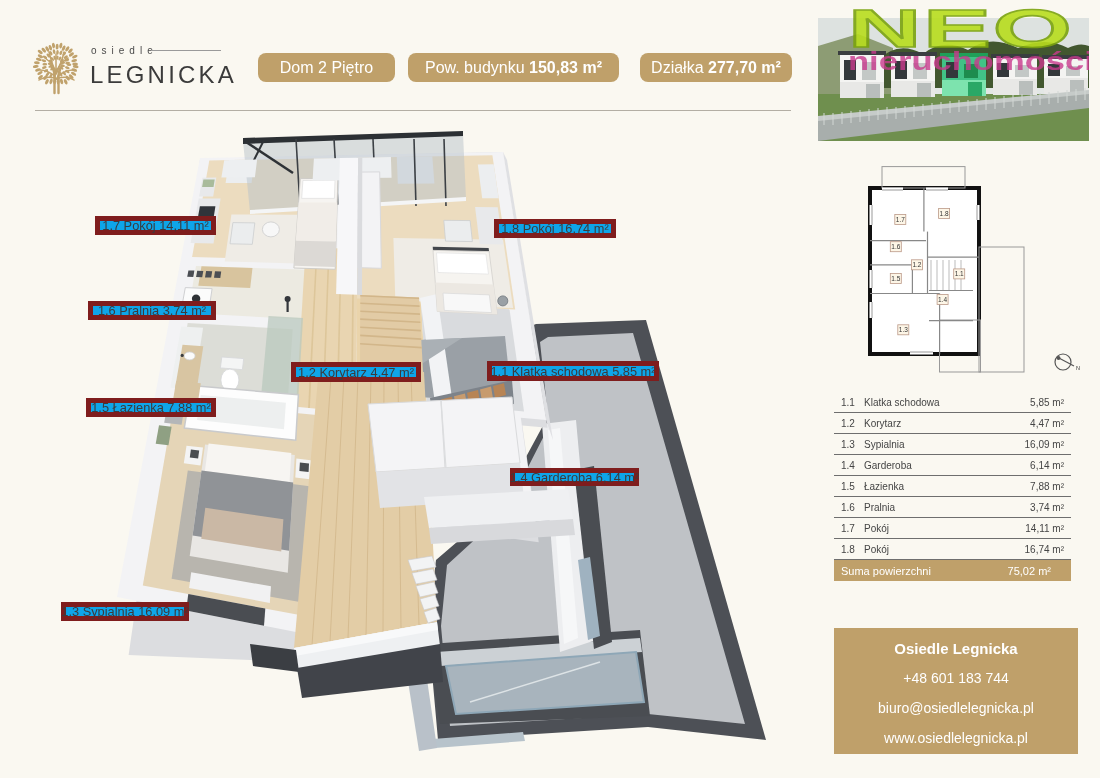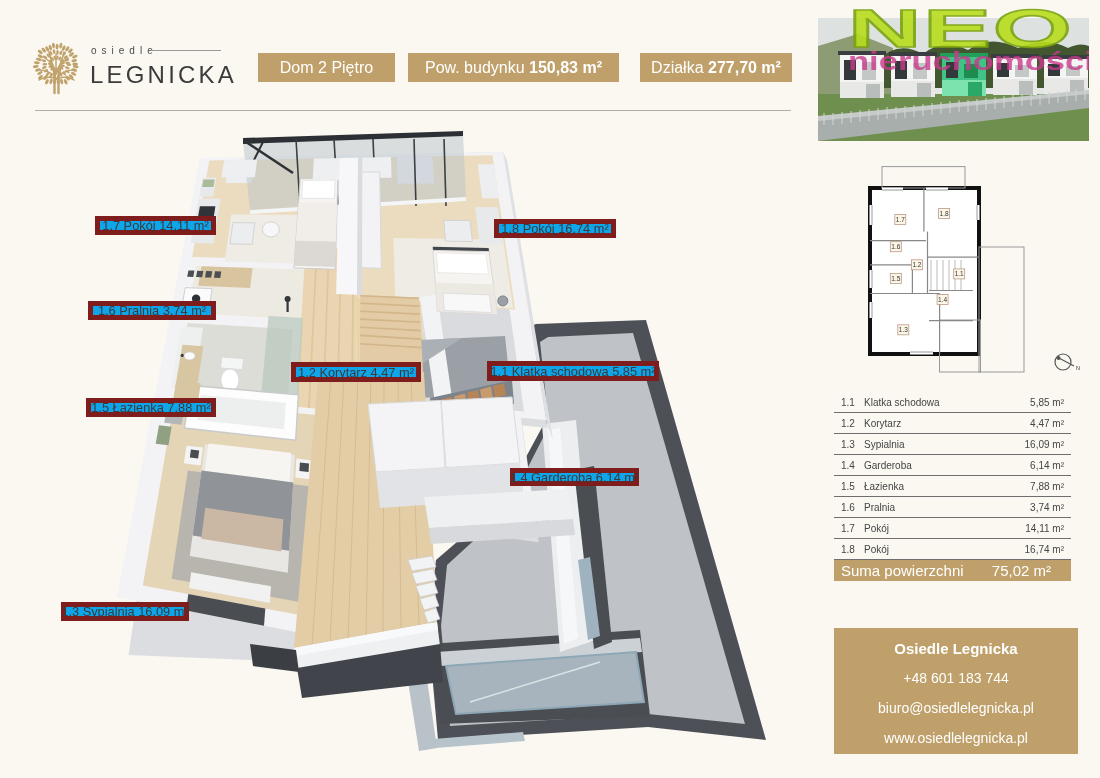--- a/index.html
+++ b/index.html
@@ -1,18 +1,18 @@
 <!DOCTYPE html>
 <html><head><meta charset="utf-8">
 <style>
   * { margin:0; padding:0; box-sizing:border-box; }
   html,body { width:1100px; height:778px; overflow:hidden; }
   body { background:#faf8f1; font-family:"Liberation Sans", sans-serif; position:relative; }
   .btn { position:absolute; background:#bfa06a; color:#fff; font-size:16px;
-         display:flex; align-items:center; justify-content:center; height:29px; top:53px; }
+         display:flex; align-items:center; justify-content:center; height:29px; top:53px;border-radius:8px; }
   .lbl { position:absolute; background:#0ea5e9; border:5px solid #7f1d1d; color:#3a3b3e;
          font-size:12.8px; display:flex; align-items:center; justify-content:center; white-space:nowrap; }
 </style></head>
 <body>
 
 <svg style="position:absolute;left:33px;top:40px" width="260" height="55" viewBox="0 0 260 55">
   <g stroke="#c0a26c" fill="none" stroke-linecap="round">
 <path d="M21.5,53 L21.5,36 Q21.5,30 18,26 M25.5,53 L25.5,36 Q25.5,30 29,26 M21.5,40 Q23.5,37 25.5,40" stroke-width="2.4"></path>
 <path d="M23,34 Q21,24 12,18" stroke-width="1.5"></path>
 <path d="M23,34 Q25,24 35,18" stroke-width="1.5"></path>
@@ -440,21 +440,21 @@
 <div style="height:21px;border-bottom:1px solid #6e6e6e;display:flex;align-items:center;font-size:10px;color:#454545;">
       <span style="width:30px;padding-left:7px;">1.7</span>
       <span>Pokój</span>
       <span style="margin-left:auto;padding-right:7px;">14,11 m²</span>
     </div>
 <div style="height:21px;border-bottom:1px solid #6e6e6e;display:flex;align-items:center;font-size:10px;color:#454545;">
       <span style="width:30px;padding-left:7px;">1.8</span>
       <span>Pokój</span>
       <span style="margin-left:auto;padding-right:7px;">16,74 m²</span>
     </div>
-  <div style="background:#bfa06a;color:#fff;height:21px;font-size:15px;display:flex;align-items:center;">
+  <div style="background:#bfa06a;color:#fff;height:21px;font-size:11px;display:flex;align-items:center;">
     <span style="padding-left:7px;">Suma powierzchni</span>
     <span style="margin-left:auto;padding-right:20px;">75,02 m²</span>
     </div>
 </div>
 
 <div style="position:absolute;left:834px;top:628px;width:244px;height:126px;background:#bfa06a;color:#fff;
             text-align:center;font-size:14px;">
   <div style="margin-top:12px;font-weight:bold;font-size:15px;">Osiedle Legnicka</div>
   <div style="margin-top:13px;">+48 601 183 744</div>
   <div style="margin-top:14px;">biuro@osiedlelegnicka.pl</div>

